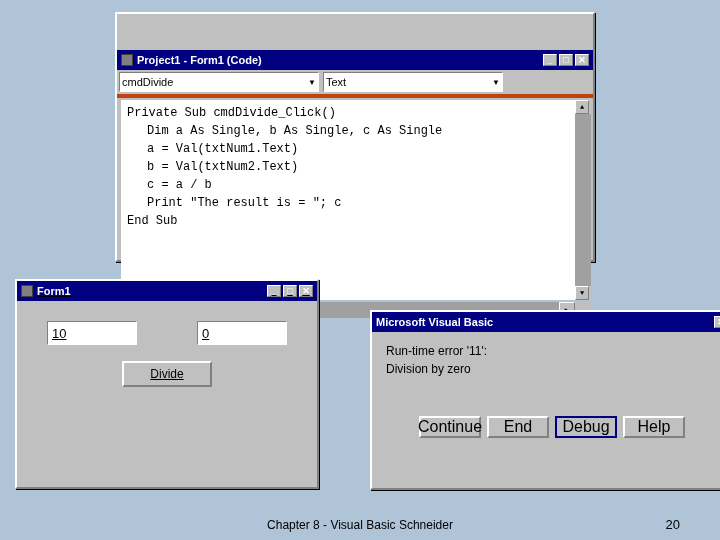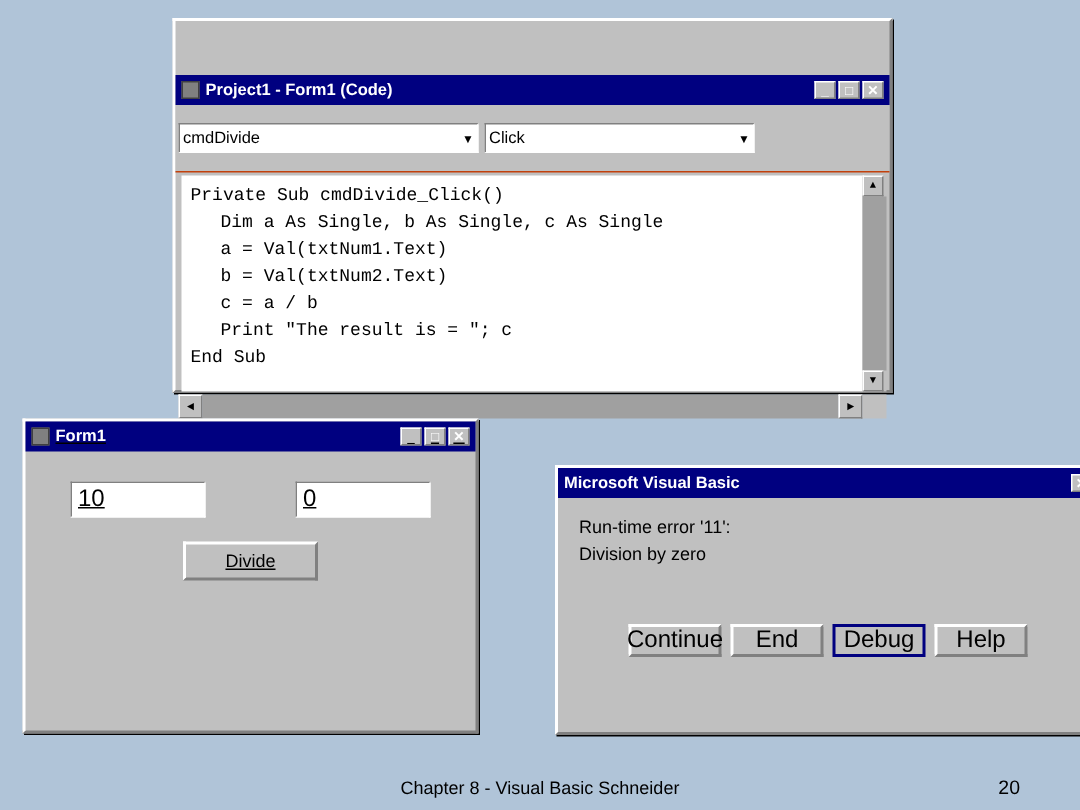--- a/index.html
+++ b/index.html
@@ -65,23 +65,23 @@
       font-size: 9px;
       display: flex;
       align-items: center;
       justify-content: center;
       cursor: pointer;
       font-family: Arial, sans-serif;
     }
     .code-toolbar {
       display: flex;
       gap: 0;
-      padding: 12px 2px;
-      background: #c0c0c0;
-      border-bottom: 1px solid #c2410c;
+      padding: 2px 2px;
+      background: #c0c0c0;
+      border-bottom: 4px solid #c2410c;
     }
     .code-combo {
       height: 20px;
       font-family: 'Arial', sans-serif;
       font-size: 11px;
       background: white;
       border: 1px solid #808080;
       border-right-color: #ffffff;
       border-bottom-color: #ffffff;
       padding: 0 2px;
@@ -168,21 +168,21 @@
     }
     .form-textbox {
       width: 90px;
       height: 24px;
       background: white;
       border: 1px solid #808080;
       border-right-color: #ffffff;
       border-bottom-color: #ffffff;
       padding: 2px 4px;
       font-family: 'Arial', sans-serif;
-      font-size: 16px;
+      font-size: 13px;
     }
     .form-button {
       width: 90px;
       height: 26px;
       background: #c0c0c0;
       border: 2px solid #ffffff;
       border-right-color: #808080;
       border-bottom-color: #808080;
       font-family: 'Arial', sans-serif;
       font-size: 12px;
@@ -287,25 +287,25 @@
       <div class="win-btn">□</div>
       <div class="win-btn">✕</div>
     </div>
   </div>
   <div class="code-toolbar">
     <div class="code-combo combo-object">
       <span>cmdDivide</span>
       <span class="combo-arrow">▼</span>
     </div>
     <div class="code-combo combo-proc">
-      <span>Click</span>
+      <span>Text</span>
       <span class="combo-arrow">▼</span>
     </div>
   </div>
-  <div style="position:relative; margin: 2px; height: 144px;">
+  <div style="position:relative; margin: 2px; height: 200px;">
     <div class="code-area" style="width: calc(100% - 16px); height: 100%;">
       <div class="code-line">Private Sub cmdDivide_Click()</div>
       <div class="code-line indented">Dim a As Single, b As Single, c As Single</div>
       <div class="code-line indented">a = Val(txtNum1.Text)</div>
       <div class="code-line indented">b = Val(txtNum2.Text)</div>
       <div class="code-line indented">c = a / b</div>
       <div class="code-line indented">Print "The result is = "; c</div>
       <div class="code-line">End Sub</div>
     </div>
 

